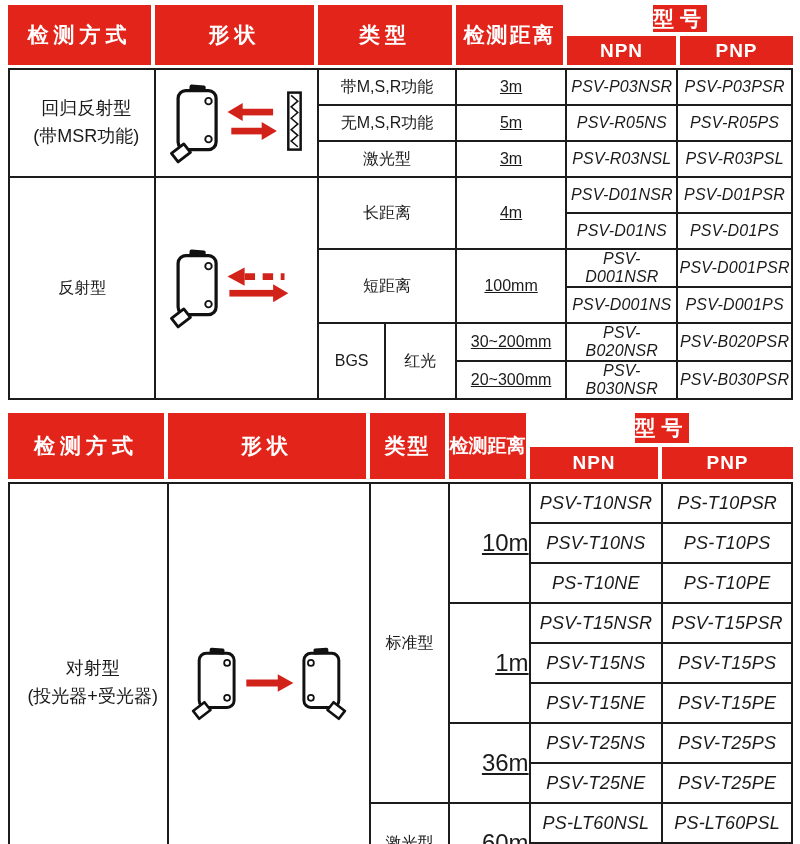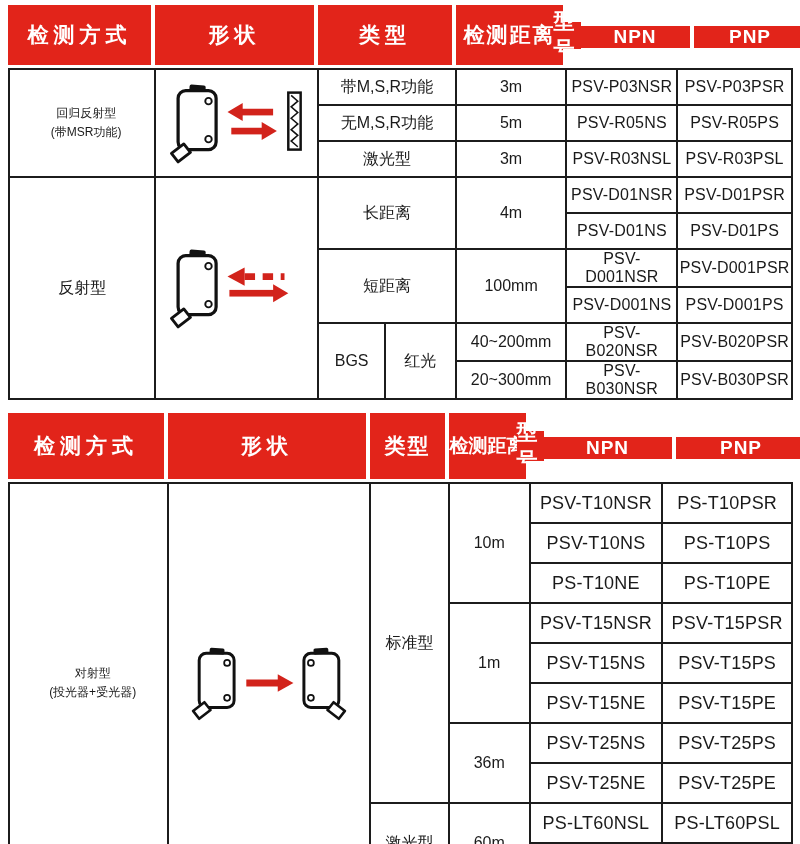--- a/index.html
+++ b/index.html
@@ -19,21 +19,21 @@
     color: #fff;
     font-weight: bold;
     font-size: 21px;
     letter-spacing: 5px;
     display: flex; align-items: center; justify-content: center;
     border-right: 4px solid #fff;
   }
   .hcell.last { border-right: none; }
   .t1 .hcell { height: 60px; }
   .t2 .hcell { height: 66px; }
-  .model-block { display: flex; flex-direction: row; border-right: none; background: transparent; padding: 0; }
+  .model-block { display: flex; flex-direction: column; border-right: none; background: transparent; padding: 0; }
   .model-top {
     background: #e2241a; color: #fff; font-weight: bold; font-size: 21px; letter-spacing: 6px;
     display: flex; align-items: center; justify-content: center;
   }
   .t1 .model-top { height: 27px; }
   .t2 .model-top { height: 30px; }
   .model-sub { display: flex; margin-top: 4px; flex: 1; }
   .model-sub .hcell { height: auto; font-size: 19px; letter-spacing: 1px; }
 
   
@@ -46,25 +46,25 @@
     border: 2px solid #1c1c1c;
     padding: 0;
     font-size: 16px;
     text-align: center;
     vertical-align: middle;
     background: #fff;
     overflow: hidden;
   }
   .t1 table.spec td { height: 34px; }
   .t2 table.spec td { height: 38px; }
-  td.model { text-align: left; padding-left: 10px; font-size: 17px; letter-spacing: 0.2px; }
+  td.model { text-align: left; padding-left: 10px; font-size: 17px; letter-spacing: 0.2px; font-style: italic; }
   .t2 td.model { font-size: 18px; }
-  td.dist { font-size: 16px; }
-  .t2 td.dist { font-size: 16px; }
-  .method-cell div { line-height: 1.55; font-size: 12px; margin-left: 8px; }
+  td.dist { font-size: 16px; text-decoration: underline; }
+  .t2 td.dist { font-size: 24px; text-align: right; }
+  .method-cell div { line-height: 1.55; font-size: 18px; margin-left: 8px; }
   .shape-cell svg { display: block; margin: 0 auto; }
 
   .tbl-gap { height: 13px; }
 </style>
 </head>
 <body>
 
 <svg width="0" height="0" style="position:absolute">
   <defs>
     <g id="sensor">
@@ -175,21 +175,21 @@
         <td class="model">PSV-D001NSR</td>
         <td class="model">PSV-D001PSR</td>
       </tr>
       <tr>
         <td class="model">PSV-D001NS</td>
         <td class="model">PSV-D001PS</td>
       </tr>
       <tr>
         <td rowspan="2">BGS</td>
         <td rowspan="2">红光</td>
-        <td class="dist">40~200mm</td>
+        <td class="dist">30~200mm</td>
         <td class="model">PSV-B020NSR</td>
         <td class="model">PSV-B020PSR</td>
       </tr>
       <tr>
         <td class="dist">20~300mm</td>
         <td class="model">PSV-B030NSR</td>
         <td class="model">PSV-B030PSR</td>
       </tr>
     </tbody>
       </table>

